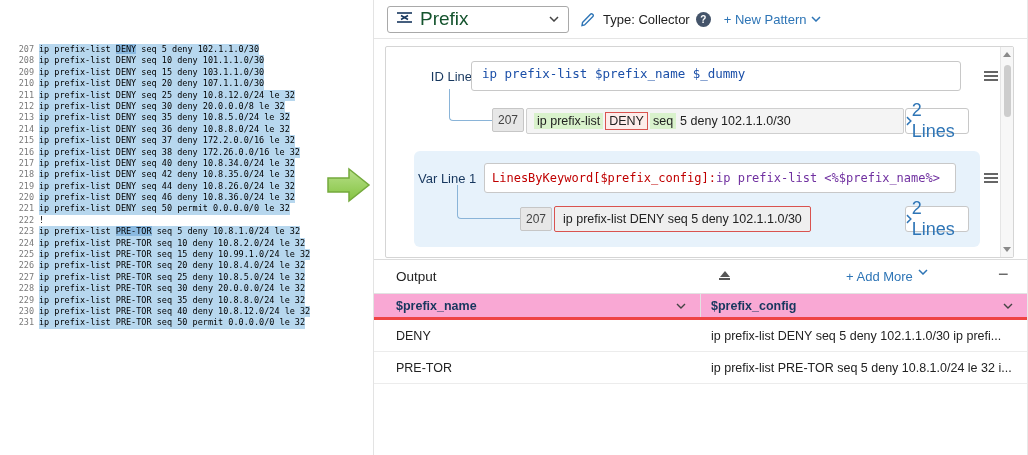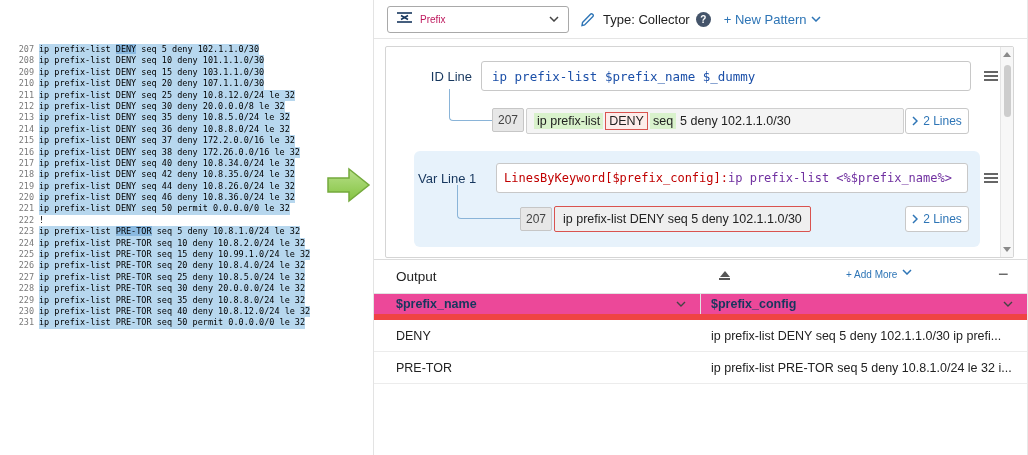--- a/index.html
+++ b/index.html
@@ -13,69 +13,69 @@
   .code-line .ct{white-space:pre}
   .code-line .ct.hl{background:#b7d7ee}
   .code-line .mark{background:#8ab9e0}
 
   .flow-arrow{position:absolute;left:327px;top:166px}
 
   
   .right-panel{position:absolute;left:373px;top:0;width:655px;height:455px;background:#fff;border-left:1px solid #e3e3e3;border-right:1px solid #e8e8e8}
   .toolbar{position:absolute;left:0;top:0;width:100%;height:39px;border-bottom:1px solid #e5e5e5;display:flex;align-items:center}
   .pattern-select{margin-left:13px;width:182px;height:27px;border:1px solid #a9a9a9;border-radius:3px;display:flex;align-items:center;padding:0 9px;gap:8px;background:#fff;cursor:pointer}
-  .pat-value{flex:1;font-size:10px;color:#be185d}
+  .pat-value{flex:1;font-size:19px;color:#14532d}
   .chev-dn{display:inline-flex;color:#444}
   .chev-dn.blue{color:#2e75b6}
   .edit-icon{margin-left:11px;display:inline-flex;cursor:pointer}
   .type-label{margin-left:7px;font-size:13px;color:#222}
   .help-icon{margin-left:6px;width:15px;height:15px;border-radius:50%;background:#44546a;color:#fff;font-size:10px;font-weight:bold;display:inline-flex;align-items:center;justify-content:center;cursor:pointer}
   .new-pattern{margin-left:13px;color:#2e75b6;font-size:13px;display:inline-flex;align-items:center;gap:5px;cursor:pointer}
 
   .editor-card{position:absolute;left:11px;top:46px;width:629px;height:212px;border:1px solid #d5d5d5;border-radius:2px;background:#fff}
   .idline-label{position:absolute;left:28px;top:22px;width:58px;text-align:right;font-size:13px;color:#17375e}
-  .idline-input{position:absolute;left:95px;top:14px;width:490px;height:30px;border:1px solid #c8c8c8;border-radius:3px;background:#fff;display:flex;align-items:center;padding:12px 10px;cursor:text}
+  .idline-input{position:absolute;left:85px;top:14px;width:490px;height:30px;border:1px solid #c8c8c8;border-radius:3px;background:#fff;display:flex;padding:4px 10px;cursor:text}
   .mono{font-family:"DejaVu Sans Mono",monospace;font-size:12.5px;white-space:pre}
   .mono.blue{color:#1b4fa8}
   .burger{position:absolute;width:14px;cursor:pointer}
   .burger i{display:block;height:2px;background:#666;margin:2px 0}
   .conn{position:absolute;border-left:1px solid #8ab4d8;border-bottom:1px solid #8ab4d8;border-bottom-left-radius:4px}
   .conn-id{left:63px;top:42px;width:43px;height:32px}
   .chip{position:absolute;width:32px;height:24px;background:#e7e7e7;border:1px solid #c6c6c6;border-radius:2px;font-size:12px;color:#444;display:inline-flex;align-items:center;justify-content:center}
   .match-box{position:absolute;left:140px;top:61px;width:378px;height:26px;background:#f4f4f4;border:1px solid #cfcfcf;border-radius:2px;display:flex;align-items:center;padding:0 7px;font-size:12.5px;color:#222;white-space:nowrap}
   .tok{padding:1px 3px;white-space:pre}
   .tok-kw{background:#d9f2cc}
   .tok-var{background:#fdecea;border:1px solid #d9534f;margin:0 2px}
   .tok-plain{margin-left:1px}
-  .lines-btn{position:absolute;width:64px;height:26px;border:1px solid #c8c8c8;border-radius:3px;background:#fff;color:#2e75b6;font-size:12px;display:flex;align-items:center;justify-content:center;gap:5px;cursor:pointer}
+  .lines-btn{position:absolute;width:64px;height:26px;border:1px solid #c8c8c8;border-radius:3px;background:#fff;color:#2e75b6;font-size:18px;display:flex;align-items:center;justify-content:center;cursor:pointer}
 
   .var-panel{position:absolute;left:28px;top:104px;width:566px;height:96px;background:#e7f2fb;border-radius:6px}
   .var-label{position:absolute;left:4px;top:20px;width:72px;text-align:left;font-size:13px;color:#17375e}
-  .var-input{position:absolute;left:82px;top:12px;width:472px;height:30px;border:1px solid #c8c8c8;border-radius:3px;background:#fff;display:flex;align-items:center;padding:0 7px;cursor:text}
+  .var-input{position:absolute;left:70px;top:12px;width:472px;height:30px;border:1px solid #c8c8c8;border-radius:3px;background:#fff;display:flex;align-items:center;padding:0 7px;cursor:text}
   .var-input .mono{font-size:12px}
   .part-fn{color:#c00000}
   .part-sep{color:#c00000}
   .part-tpl{color:#7030a0}
   .conn-var{left:43px;top:34px;width:63px;height:34px}
   .var-match{position:absolute;left:140px;top:55px;height:26px;background:#efefef;border:1px solid #d9534f;border-radius:2px;display:inline-flex;align-items:center;padding:0 8px;font-size:12.5px;color:#222;white-space:nowrap}
 
   .v-scrollbar{position:absolute;right:0;top:0;width:13px;height:100%;background:#f7f7f7;border-left:1px solid #e5e5e5;display:flex;flex-direction:column;align-items:center}
   .sb-up{margin-top:5px;width:0;height:0;border-left:4px solid transparent;border-right:4px solid transparent;border-bottom:5px solid #8a8a8a}
   .sb-thumb{margin-top:8px;width:7px;height:52px;background:#cdcdcd;border-radius:4px}
   .sb-down{margin-top:auto;margin-bottom:5px;width:0;height:0;border-left:4px solid transparent;border-right:4px solid transparent;border-top:5px solid #8a8a8a}
 
   .output-header{position:absolute;left:0;top:259px;width:100%;height:34px;border-top:1px solid #dcdcdc}
   .output-title{position:absolute;left:22px;top:9px;font-size:13.5px;font-weight:normal;color:#222}
   .eject{position:absolute;left:345px;top:11px;display:inline-flex;flex-direction:column;align-items:center;gap:1px;cursor:pointer}
   .eject-tri{width:0;height:0;border-left:5px solid transparent;border-right:5px solid transparent;border-bottom:6px solid #555}
   .eject-bar{width:11px;height:2px;background:#555}
-  .add-more{position:absolute;left:472px;top:9px;color:#2e75b6;font-size:10px;display:inline-flex;align-items:flex-start;gap:5px;cursor:pointer}
+  .add-more{position:absolute;left:472px;top:9px;color:#2e75b6;font-size:13px;display:inline-flex;align-items:flex-start;gap:5px;cursor:pointer}
   .minus{position:absolute;left:624px;top:4px;font-size:18px;color:#555;cursor:pointer}
 
-  .ot-head{position:absolute;left:0;top:293px;width:100%;height:27px;background:#ec4899;border-top:1px solid #e2e2e2;border-bottom:6px solid #ef4444;display:grid;grid-template-columns:327px 1fr}
+  .ot-head{position:absolute;left:0;top:293px;width:100%;height:27px;background:#f9a8d4;border-top:1px solid #e2e2e2;border-bottom:3px solid #ef4444;display:grid;grid-template-columns:327px 1fr}
   .ot-hcell{position:relative;display:flex;align-items:center;padding-left:22px;font-size:12.5px;font-weight:bold;color:#17375e;border-right:1px solid #e2e2e2;cursor:pointer}
   .ot-hcell:last-child{border-right:none;padding-left:10px}
   .ot-hcell .hchev{position:absolute;right:14px;display:inline-flex}
   .ot-body{position:absolute;left:0;top:320px;width:100%}
   .ot-row{display:grid;grid-template-columns:327px 1fr;height:32px;border-bottom:1px solid #ececec;cursor:pointer}
   .ot-cell{display:flex;align-items:center;padding-left:22px;font-size:12.5px;color:#222;overflow:hidden;white-space:nowrap}
   .ot-cell:last-child{padding-left:10px}
 </style>
 </head>
 <body>

